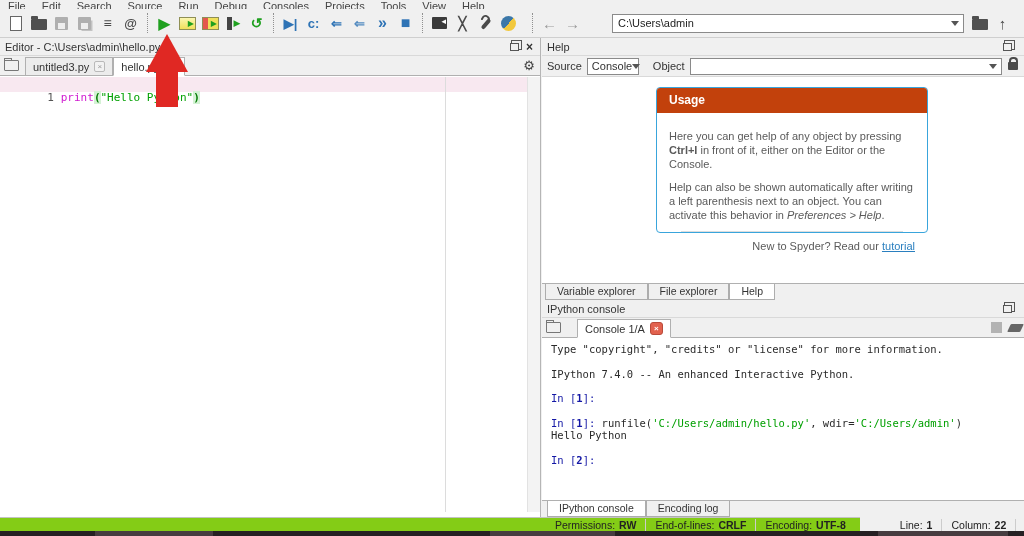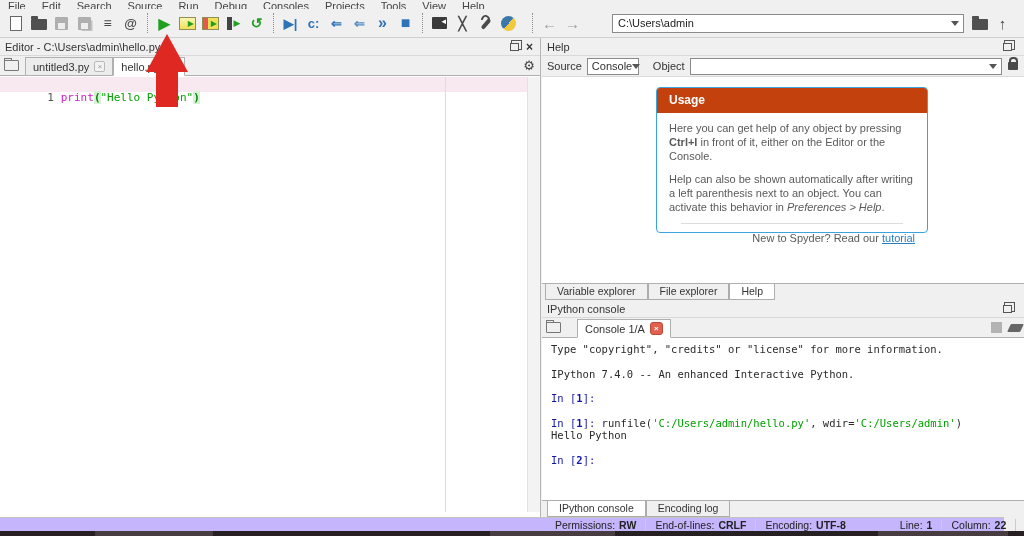--- a/index.html
+++ b/index.html
@@ -85,21 +85,21 @@
   .help-toolbar .lbl { margin:0 5px; }
   .src-combo { width:52px; height:17px; border:1px solid #8a8a8a; background:#fff; display:flex; align-items:center; font-size:11px; padding-left:4px; }
   .src-combo span { flex:1 1 auto; }
   .obj-combo { flex:1 1 auto; height:17px; border:1px solid #8a8a8a; background:#fff; display:flex; align-items:center; justify-content:flex-end; margin-right:4px; }
   .lock-icon { width:10px; height:8px; background:#4a4a4a; border-radius:1px; position:relative; margin:0 6px 0 2px; flex:0 0 auto; }
   .lock-icon::before { content:""; position:absolute; left:1px; top:-5px; width:5px; height:5px; border:2px solid #4a4a4a; border-bottom:none; border-radius:4px 4px 0 0; }
   #help-content { position:absolute; left:0; top:38px; right:0; bottom:18px; background:#fff; border-top:1px solid #d9d9d9; }
 
   #usage-box { position:absolute; left:114px; top:10px; width:272px; height:146px; border:1px solid #39a5dc; border-radius:4px; background:#fff; }
   #usage-header { height:25px; background:#c2410c; border-radius:3px 3px 0 0; color:#fff; font-weight:bold; font-size:12px; line-height:25px; padding-left:12px; }
-  #usage-body { padding:8px 12px 0; font-size:11px; color:#5a5a5a; line-height:14px; }
+  #usage-body { padding:16px 12px 0; font-size:11px; color:#5a5a5a; line-height:14px; }
   #usage-body p + p { margin-top:9px; }
   #usage-divider { width:90%; margin:9px auto 0; border-top:1px solid #ddd; }
   #usage-footer { text-align:right; margin-top:7px; font-size:11px; color:#5a5a5a; }
   .link { color:#2a7fbf; text-decoration:underline; }
 
   #explorer-tabs { position:absolute; left:0; bottom:0; right:0; height:18px; background:#f0f0f0; border-top:1px solid #b0b0b0; display:flex; align-items:flex-start; padding-left:3px; }
   .btab { font-size:10.5px; color:#333; border:1px solid #adadad; border-top:none; background:#f0f0f0; padding:1px 11px 2px; white-space:nowrap; }
   .btab.active { background:#fff; font-weight:normal; }
 
   #console-panel { position:absolute; left:0; top:263px; width:482px; height:216px; background:#fff; }
@@ -108,21 +108,21 @@
   .cline { height:12.3px; white-space:pre; color:#2a2a2a; }
   .prompt { color:#1317a5; }
   .pnum { color:#1317a5; font-weight:bold; }
   .cstr { color:#00a000; }
   .con-icons { margin-left:auto; display:flex; align-items:center; gap:7px; margin-right:2px; margin-bottom:4px; }
   .i-sq { width:11px; height:11px; background:#b3b3b3; }
   .i-eraser { width:13px; height:8px; background:#666; transform:skewX(-25deg); border-radius:1px; }
   #console-tabs { position:absolute; left:0; bottom:0; right:0; height:17px; background:#f0f0f0; border-top:1px solid #b0b0b0; display:flex; align-items:flex-start; padding-left:5px; }
 
   
-  #statusbar { position:absolute; left:0; top:517px; width:1004px; height:14px; background:#c4b5fd; border-top:1px solid #c3c3c3;
+  #statusbar { position:absolute; left:0; top:517px; width:860px; height:14px; background:#84cc16; border-top:1px solid #c3c3c3;
                display:flex; align-items:center; font-size:10.5px; color:#222; }
   #statusbar .s-group { display:flex; align-items:center; margin-left:546px; }
   .s-item { display:flex; gap:4px; padding:0 9px; border-right:1px solid #ccc; white-space:nowrap; }
   .s-item:last-child { border-right:none; }
   .s-item b { font-weight:bold; }
   .s-spacer { width:36px; border-right:none; }
 
   
   #taskbar-strip { position:absolute; left:0; top:531px; width:1024px; height:5px; background:#262023; }
   #taskbar-strip .seg { position:absolute; top:0; height:5px; background:#473c40; }

